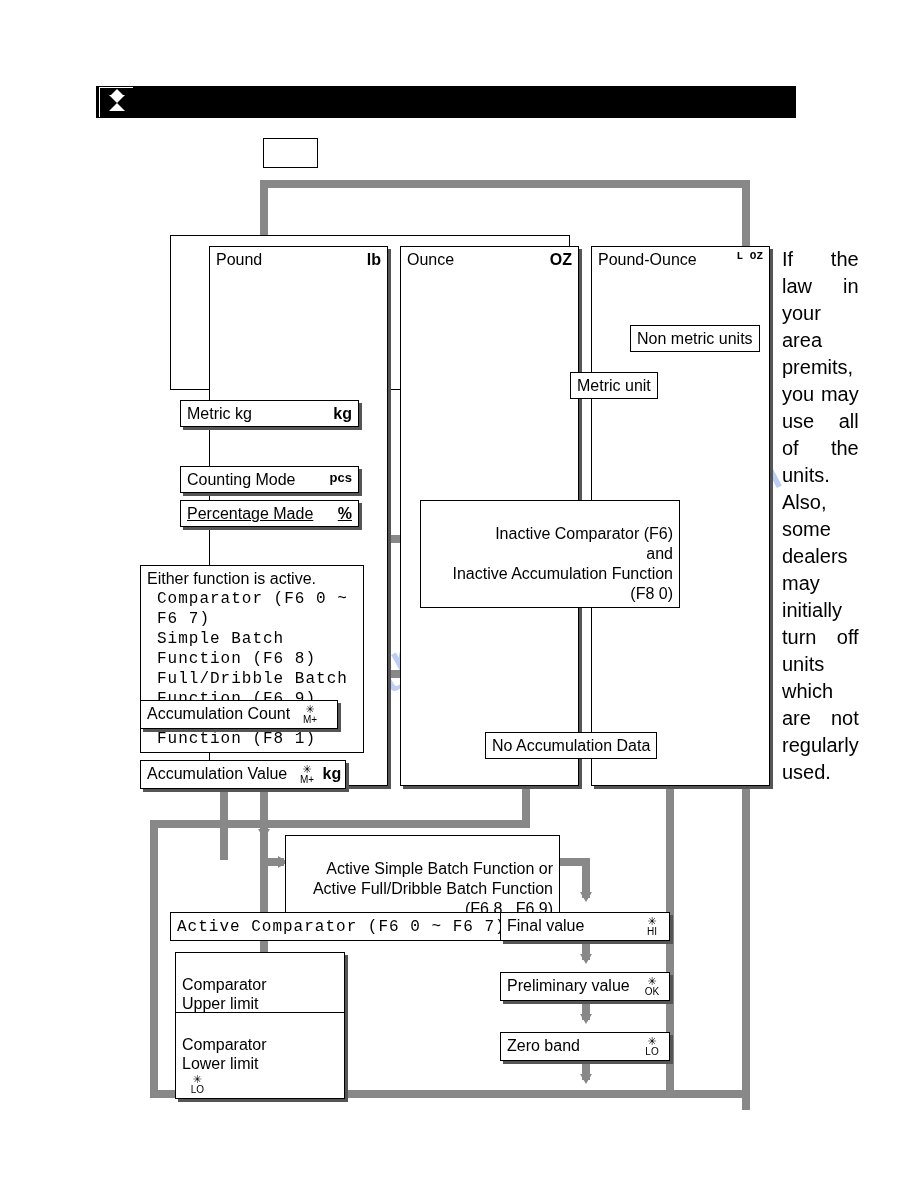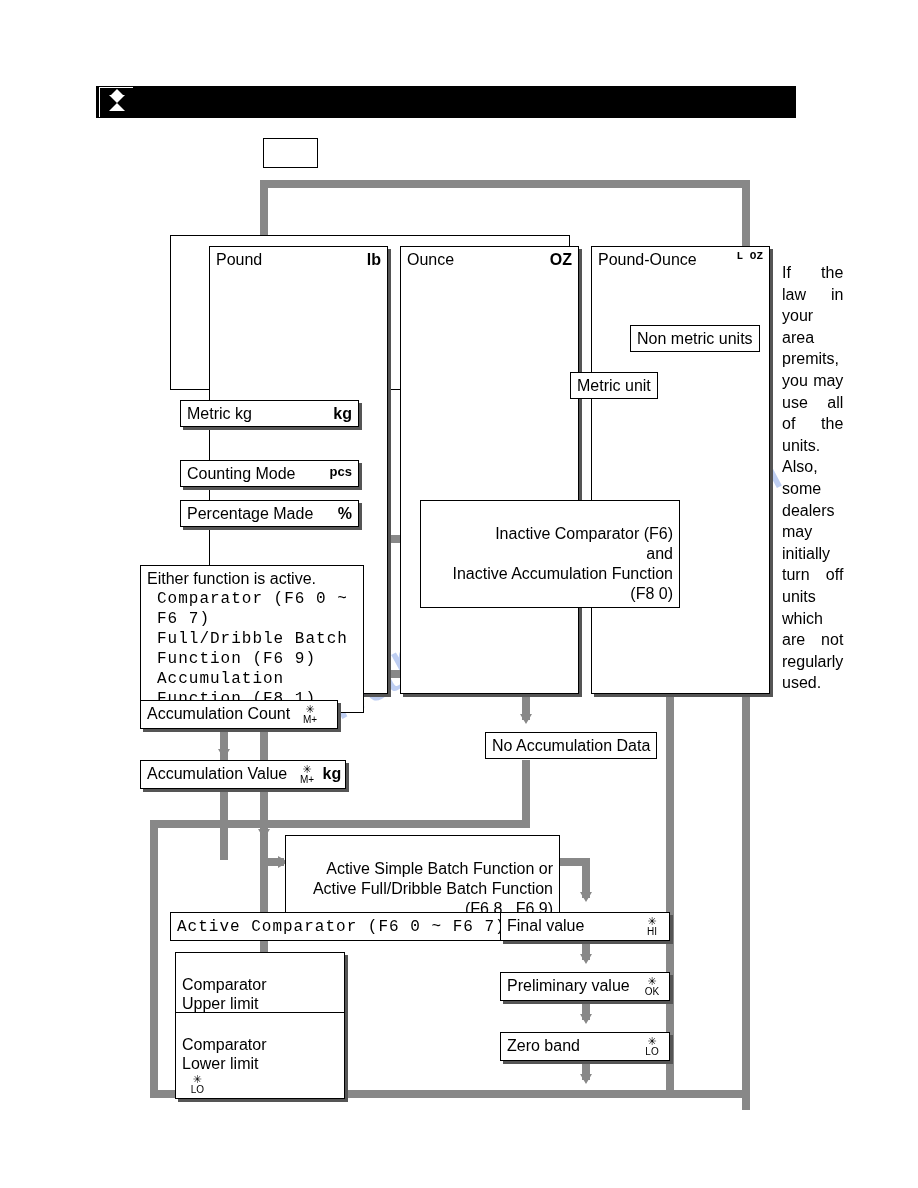--- a/index.html
+++ b/index.html
@@ -247,56 +247,57 @@
               <span class="unit-sym">OZ</span>
             </span>
           </div>
           <div class="node shadow" style="position:static;">
             <span class="unit-row">
               <span>Pound-Ounce</span>
               <span class="unit-sym" style="font-family:'Courier New',monospace; font-size:11px;">L OZ</span>
             </span>
           </div>
         </div>
-        <div style="flex:1; font-size:16px; text-align:justify; line-height:1.35;margin-top:16px;">If the law in your area premits, you may use all of the units. Also, some dealers may initially turn off units which are not regularly used.</div>
+        <div style="flex:1; font-size:20px; text-align:justify; line-height:1.35;">If the law in your area premits, you may use all of the units. Also, some dealers may initially turn off units which are not regularly used.</div>
       </div>
     </div>
 
     <div class="node" style="left:510px; top:145px;">Non metric units</div>
     <div class="node" style="left:450px; top:192px;">Metric unit</div>
 
     <div class="node shadow" style="left:60px; top:220px;">
       <span class="unit-row">
         <span>Metric kg</span>
         <span class="unit-sym">kg</span>
       </span>
     </div>
-    <div class="node shadow" style="left:60px; top:280px;">
+    <div class="node shadow" style="left:60px; top:286px;">
       <span class="unit-row">
         <span>Counting Mode</span>
         <span class="unit-sym" style="font-size:13px;">pcs</span>
       </span>
     </div>
-    <div class="node shadow" style="left:60px; top:320px;">
+    <div class="node shadow" style="left:60px; top:320px;text-decoration:underline;">
       <span class="unit-row">
         <span>Percentage Made</span>
         <span class="unit-sym">%</span>
       </span>
     </div>
 
     <div class="node center" style="left:300px; top:320px; width:260px; white-space:pre-line; line-height:1.25;">
       <span>Inactive Comparator (F6)
 and
 Inactive Accumulation Function (F8 0)</span>
     </div>
 
     <div class="node func-box" style="left:20px; top:385px; width:224px;">
       <div>Either function is active.</div>
       <div style="padding-left:10px;">
         <div class="code">Comparator (F6 0 ~ F6 7)</div>
+        <div class="code">Simple Batch Function (F6 8)</div>
         <div class="code">Full/Dribble Batch Function (F6 9)</div>
         <div class="code">Accumulation Function (F8 1)</div>
       </div>
     </div>
 
     <div class="node wide-shadow" style="left:20px; top:520px; padding-right:16px;">
       <span>Accumulation Count</span>
       &nbsp;<span class="sun"><span>M+</span></span>
     </div>
 

